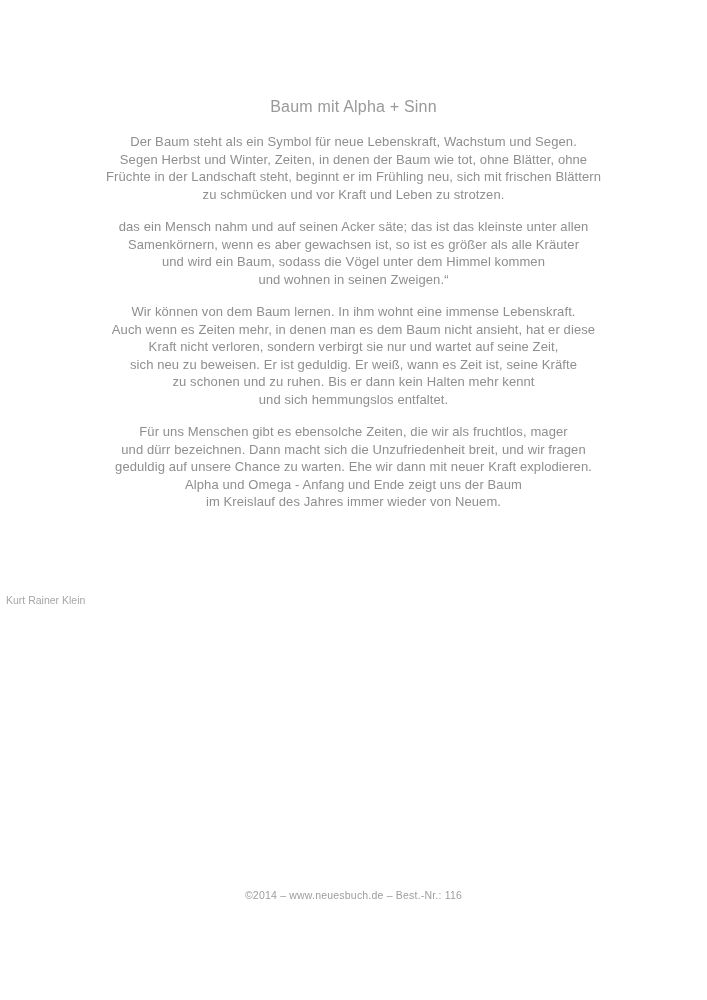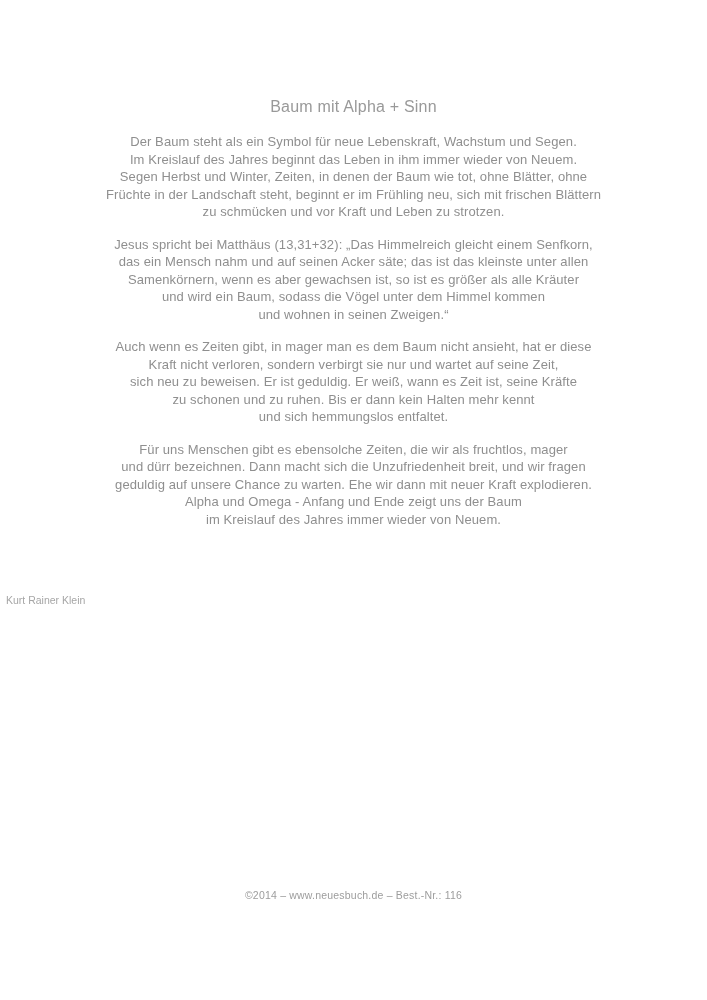--- a/index.html
+++ b/index.html
@@ -69,34 +69,33 @@
 </head>
 <body>
 
 <div class="page" style="--bg: #ffffff; --title-color: #999999; --body-color: #8f8f8f; --author-color: #a6a6a6; --footer-color: #9d9d9d;">
   <div class="doc-title">Baum mit Alpha + Sinn</div>
 
   <div class="content">
 
   <div class="paragraph">
         <div class="line">Der Baum steht als ein Symbol für neue Lebenskraft, Wachstum und Segen.</div>
-        <div class="line">Im Kreislauf des Jahres beginnt das Leben in ihm immer wieder von Neuem.</div>
         <div class="line">Segen Herbst und Winter, Zeiten, in denen der Baum wie tot, ohne Blätter, ohne</div>
         <div class="line">Früchte in der Landschaft steht, beginnt er im Frühling neu, sich mit frischen Blättern</div>
         <div class="line">zu schmücken und vor Kraft und Leben zu strotzen.</div>
       </div>
       <div class="paragraph">
-        <div class="line">Jesus spricht bei Matthäus (13,31+32): „Das Himmelreich gleicht einem Senfkorn,</div>
         <div class="line">das ein Mensch nahm und auf seinen Acker säte; das ist das kleinste unter allen</div>
         <div class="line">Samenkörnern, wenn es aber gewachsen ist, so ist es größer als alle Kräuter</div>
         <div class="line">und wird ein Baum, sodass die Vögel unter dem Himmel kommen</div>
         <div class="line">und wohnen in seinen Zweigen.“</div>
       </div>
       <div class="paragraph">
-        <div class="line">Auch wenn es Zeiten gibt, in mager man es dem Baum nicht ansieht, hat er diese</div>
+        <div class="line">Wir können von dem Baum lernen. In ihm wohnt eine immense Lebenskraft.</div>
+        <div class="line">Auch wenn es Zeiten mehr, in denen man es dem Baum nicht ansieht, hat er diese</div>
         <div class="line">Kraft nicht verloren, sondern verbirgt sie nur und wartet auf seine Zeit,</div>
         <div class="line">sich neu zu beweisen. Er ist geduldig. Er weiß, wann es Zeit ist, seine Kräfte</div>
         <div class="line">zu schonen und zu ruhen. Bis er dann kein Halten mehr kennt</div>
         <div class="line">und sich hemmungslos entfaltet.</div>
       </div>
       <div class="paragraph">
         <div class="line">Für uns Menschen gibt es ebensolche Zeiten, die wir als fruchtlos, mager</div>
         <div class="line">und dürr bezeichnen. Dann macht sich die Unzufriedenheit breit, und wir fragen</div>
         <div class="line">geduldig auf unsere Chance zu warten. Ehe wir dann mit neuer Kraft explodieren.</div>
         <div class="line">Alpha und Omega - Anfang und Ende zeigt uns der Baum</div>

